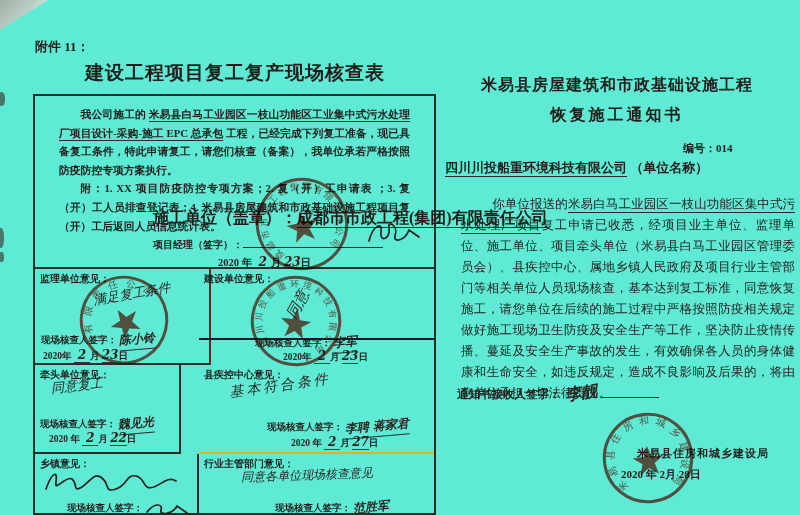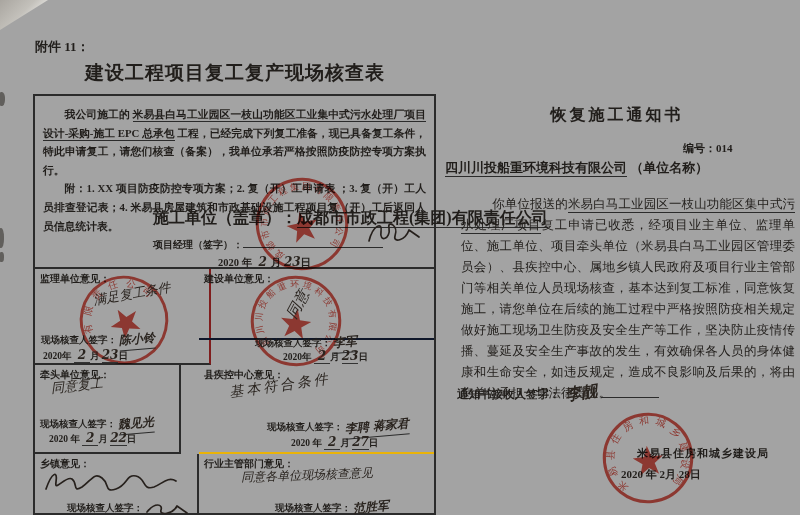--- a/index.html
+++ b/index.html
@@ -1,34 +1,34 @@
 <!DOCTYPE html>
 <html><head>
 <meta charset="utf-8">
 <style>
   html,body{margin:0;padding:0;background:#e8e6e1;}
-  .canvas{position:relative;width:800px;height:515px;background:#a3a3a3;overflow:hidden;
+  .canvas{position:relative;width:800px;height:515px;background:#5eead4;overflow:hidden;
           font-family:"Liberation Serif","DejaVu Serif",serif;color:#211e1b;}
   
   .corner-curl{position:absolute;left:0;top:0;width:48px;height:30px;opacity:.85;
     background:linear-gradient(135deg,#aaa69f 0%,#c9c6bf 45%,#fbfaf6 78%);
     clip-path:polygon(0 0,100% 0,0 100%);}
   .smudge{position:absolute;background:#45423d;border-radius:45%;opacity:.7;}
   .smudge.s1{left:-2px;top:92px;width:7px;height:14px;}
   .smudge.s2{left:-2px;top:228px;width:6px;height:20px;}
   .smudge.s3{left:-1px;top:252px;width:5px;height:10px;}
   
   .ldoc{position:absolute;left:0;top:0;width:445px;height:515px;}
   .attach-label{position:absolute;left:35px;top:38px;font-size:13px;font-weight:bold;}
   .ldoc-title{position:absolute;left:33px;top:60px;width:404px;text-align:center;
     font-family:"Liberation Sans","DejaVu Sans",sans-serif;font-size:19px;font-weight:bold;letter-spacing:1px;}
   .ltable{position:absolute;left:33px;top:94px;width:403px;height:421px;
     border:2px solid #2b2b2b;box-sizing:border-box;}
   .intro{position:absolute;left:0;right:0;top:0;height:173px;border-bottom:2px solid #2b2b2b;box-sizing:border-box;}
-  .intro-p{margin:0;padding:0 8px;font-size:10.8px;line-height:18.6px;font-weight:600;
+  .intro-p{margin:0;padding:0 24px;font-size:10.8px;line-height:18.6px;font-weight:600;
     text-align:justify;text-indent:2em;}
   .intro-p.first{padding-top:9px;}
   .u{border-bottom:1.5px solid #2b2b2b;padding-bottom:1px;}
   .contractor-line{position:absolute;left:118px;top:112px;font-size:16px;font-weight:600;white-space:nowrap;}
   .manager-line{position:absolute;left:118px;top:137px;font-size:10px;font-weight:600;}
   .sig-slot{display:inline-block;width:140px;border-bottom:1.5px solid #2b2b2b;height:14px;position:relative;}
   .top-date{position:absolute;left:183px;top:159px;font-size:10.5px;font-weight:600;}
   
   .op-grid{position:absolute;left:0;right:0;top:173px;bottom:0;}
   .cell{position:absolute;box-sizing:border-box;}
@@ -212,20 +212,21 @@
           <div class="cell-label">行业主管部门意见：</div>
           <div class="note hw ind-note">同意各单位现场核查意见</div>
           <div class="signline ind-sign"><span>现场核查人签字：</span><span class="hw sig-name u">范胜军</span></div>
         </div>
 
       </div>
     </div>
   </div>
 
   <div class="rdoc">
+    <div class="rtitle t1">米易县房屋建筑和市政基础设施工程</div>
     <div class="rtitle t2">恢复施工通知书</div>
     <div class="doc-number">编号：014</div>
     <div class="recipient"><span class="u">四川川投船重环境科技有限公司</span> <span>（单位名称）</span></div>
     <p class="rbody"><span>你单位报送的</span><span class="u">米易白马工业园区一枝山功能区集中式污水处理厂项目</span><span>复工申请已收悉，经项目业主单位、监理单位、施工单位、项目牵头单位（米易县白马工业园区管理委员会）、县疾控中心、属地乡镇人民政府及项目行业主管部门等相关单位人员现场核查，基本达到复工标准，同意恢复施工，请您单位在后续的施工过程中严格按照防疫相关规定做好施工现场卫生防疫及安全生产等工作，坚决防止疫情传播、蔓延及安全生产事故的发生，有效确保各人员的身体健康和生命安全，如违反规定，造成不良影响及后果的，将由您单位承担一切法律责任。</span></p>
     <div class="receiver-line">
       <span>通知书接收人签字：</span><span class="hw receiver-name">李靓</span><span class="receiver-u"></span>
     </div>
     <div class="issuer">米易县住房和城乡建设局</div>
     <div class="rdate">
       <span>2020 年</span>

